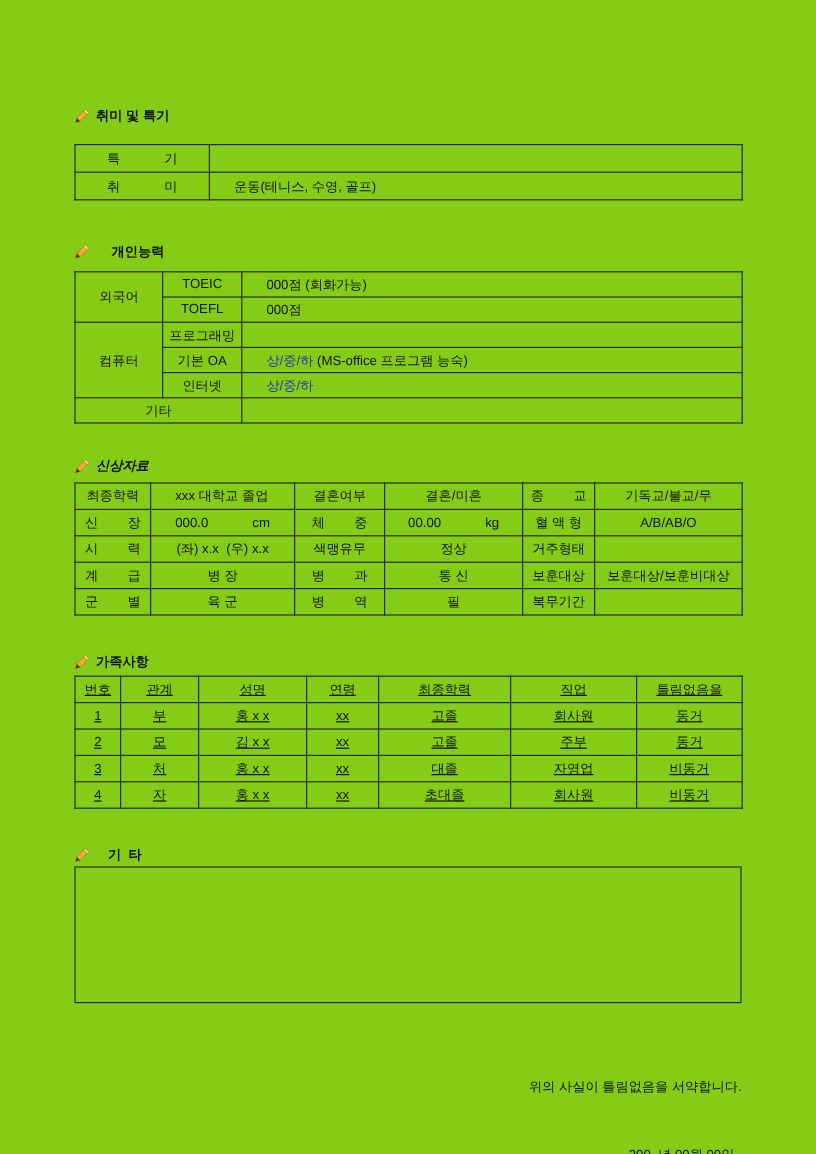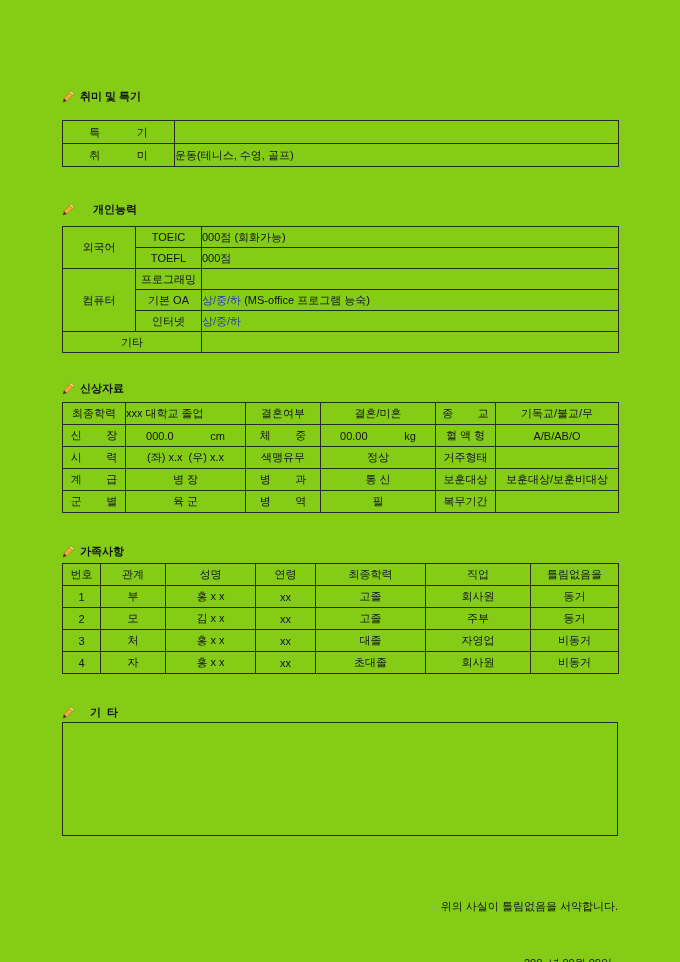--- a/index.html
+++ b/index.html
@@ -14,29 +14,29 @@
   .sec-header { display:flex; align-items:center; gap:5px; height:16px; font-weight:bold; white-space:pre; }
   .sec-header .icon { display:inline-flex; }
 
   table { border-collapse:collapse; width:556px; table-layout:fixed; }
   td {
     border:1px solid #2a2a2a;
     text-align:center; vertical-align:middle;
     white-space:pre; overflow:hidden;
     font-size:11px;
   }
-  td.left { text-align:left; padding-left:0; }
+  td.left { text-align:left; padding-left:20px; }
 
   .t1 { margin-top:16px; }  .t1 td { height:23px; }
   #h2 { margin-top:34px;gap:18px; }
   .t2 { margin-top:9px; }   .t2 td { height:21px; }
-  #h3 { margin-top:27px; }
+  #h3 { margin-top:27px;font-style:italic; }
   .t3 { margin-top:6px; }   .t3 td { height:22px; }
   #h4 { margin-top:30px; }
-  .t4 { margin-top:4px; }   .t4 td { height:22px; }
+  .t4 { margin-top:4px; }   .t4 td { height:22px;text-decoration:underline; }
   #h5 { margin-top:30px;gap:15px; }
   .etc-box { margin-top:2px; width:556px; height:114px; border:1px solid #2a2a2a; padding:6px 8px; white-space:pre-wrap; }
 
   .footer { margin-top:23px; text-align:right; line-height:19px; white-space:pre; }
   .footer .line2 { padding-right:6px; }
 </style>
 </head>
 <body>
 
 <div class="page">

